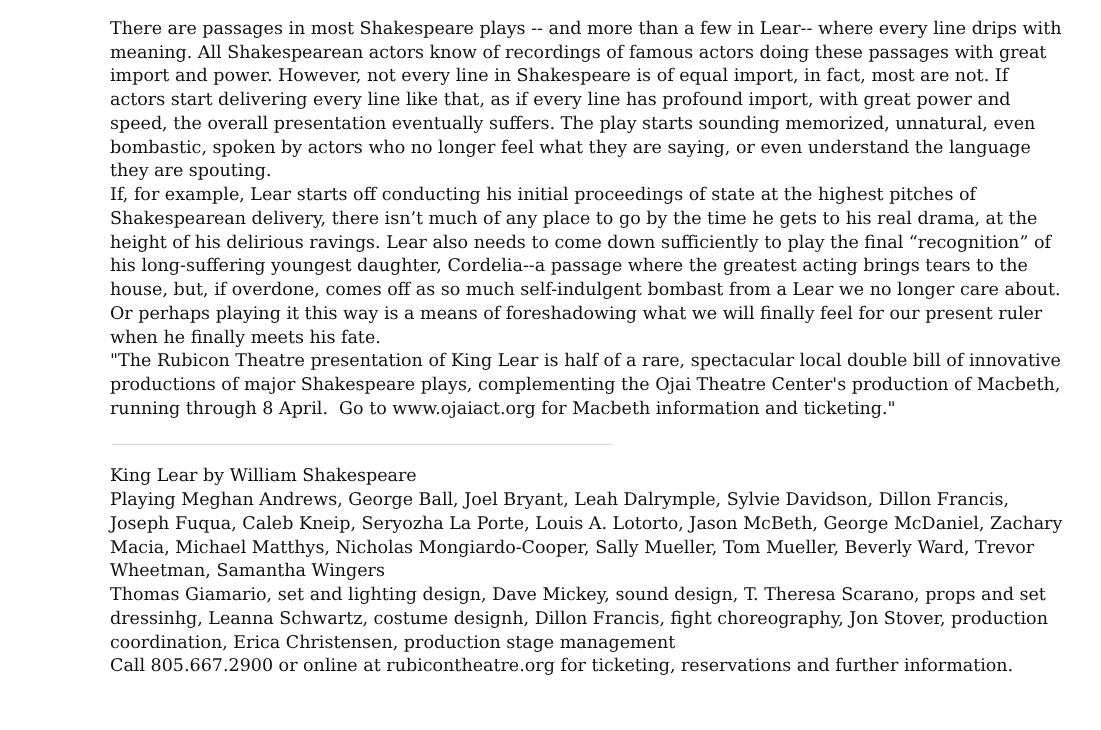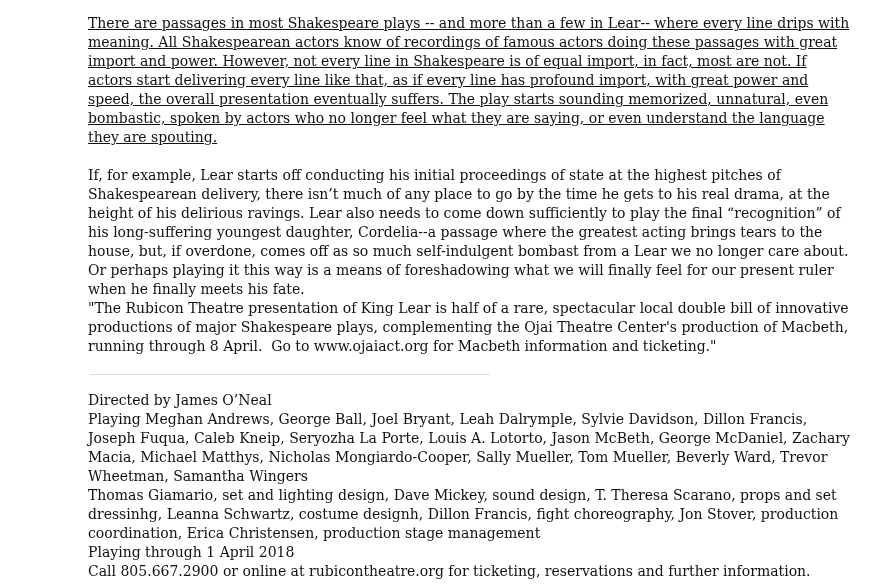--- a/index.html
+++ b/index.html
@@ -20,22 +20,20 @@
   }
   .content {
     padding: 14px 25px 0 88px;
     width: 762px;
     box-sizing: content-box;
   }
   p {
     margin: 0;
   }
   .para-gap {
-    margin-bottom: 19px;
-    text-decoration: underline;
   }
   .i { }
   .b { font-weight: normal; }
   .divider {
     border: none;
     border-top: 1px solid #d8d8d8;
     width: 400px;
     margin: 18px 0 16px 2px;
   }
   .credits-line {
@@ -57,30 +55,27 @@
     </p>
 
     <p>
       <span>"The Rubicon Theatre presentation of </span><span class="i">King Lear</span><span> is half of a rare, spectacular local double bill of innovative productions of major Shakespeare plays, complementing the Ojai Theatre Center's production of </span><span class="i">Macbeth</span><span>, running through 8 April.&nbsp; Go to </span><span class="b">www.ojaiact.org</span><span> for </span><span class="i">Macbeth</span><span> information and ticketing."</span>
     </p>
 
     <hr class="divider">
 
     <div>
       <p class="credits-line">
-        <span>Directed by James O’Neal</span>
+        <span class="i">King Lear</span><span> by William Shakespeare</span>
       </p>
       <p class="credits-line">
         <span>Playing </span><span class="b">Meghan Andrews, George Ball, Joel Bryant, Leah Dalrymple, Sylvie Davidson, Dillon Francis, Joseph Fuqua, Caleb Kneip, Seryozha La Porte, Louis A. Lotorto, Jason McBeth, George McDaniel, Zachary Macia, Michael Matthys, Nicholas Mongiardo-Cooper, Sally Mueller, Tom Mueller, Beverly Ward, Trevor Wheetman, Samantha Wingers</span>
       </p>
       <p class="credits-line">
         <span>Thomas Giamario, set and lighting design, Dave Mickey, sound design, T. Theresa Scarano, props and set dressinhg, Leanna Schwartz, costume designh, Dillon Francis, fight choreography, Jon Stover, production coordination, Erica Christensen, production stage management</span>
-      </p>
-      <p class="credits-line">
-        <span class="b">Playing through 1 April 2018</span>
       </p>
       <p class="credits-line">
         <span>Call 805.667.2900 or online at </span><span class="b">rubicontheatre.org</span><span> for ticketing, reservations and further information.</span>
       </p>
     </div>
 
   </div>
 </div>
 
 </body></html>

